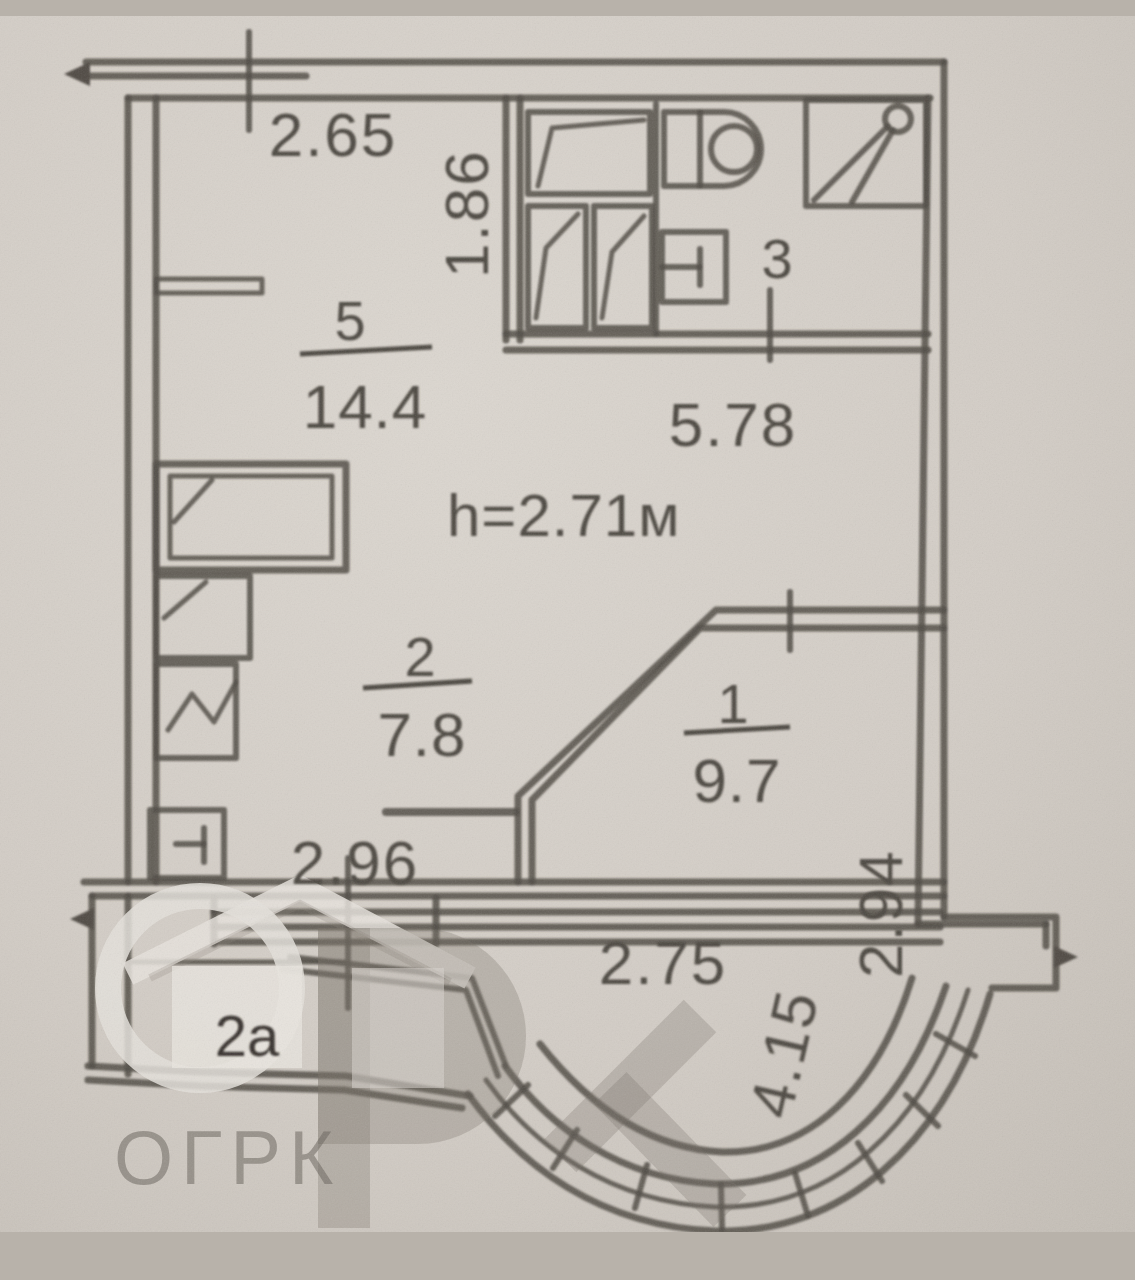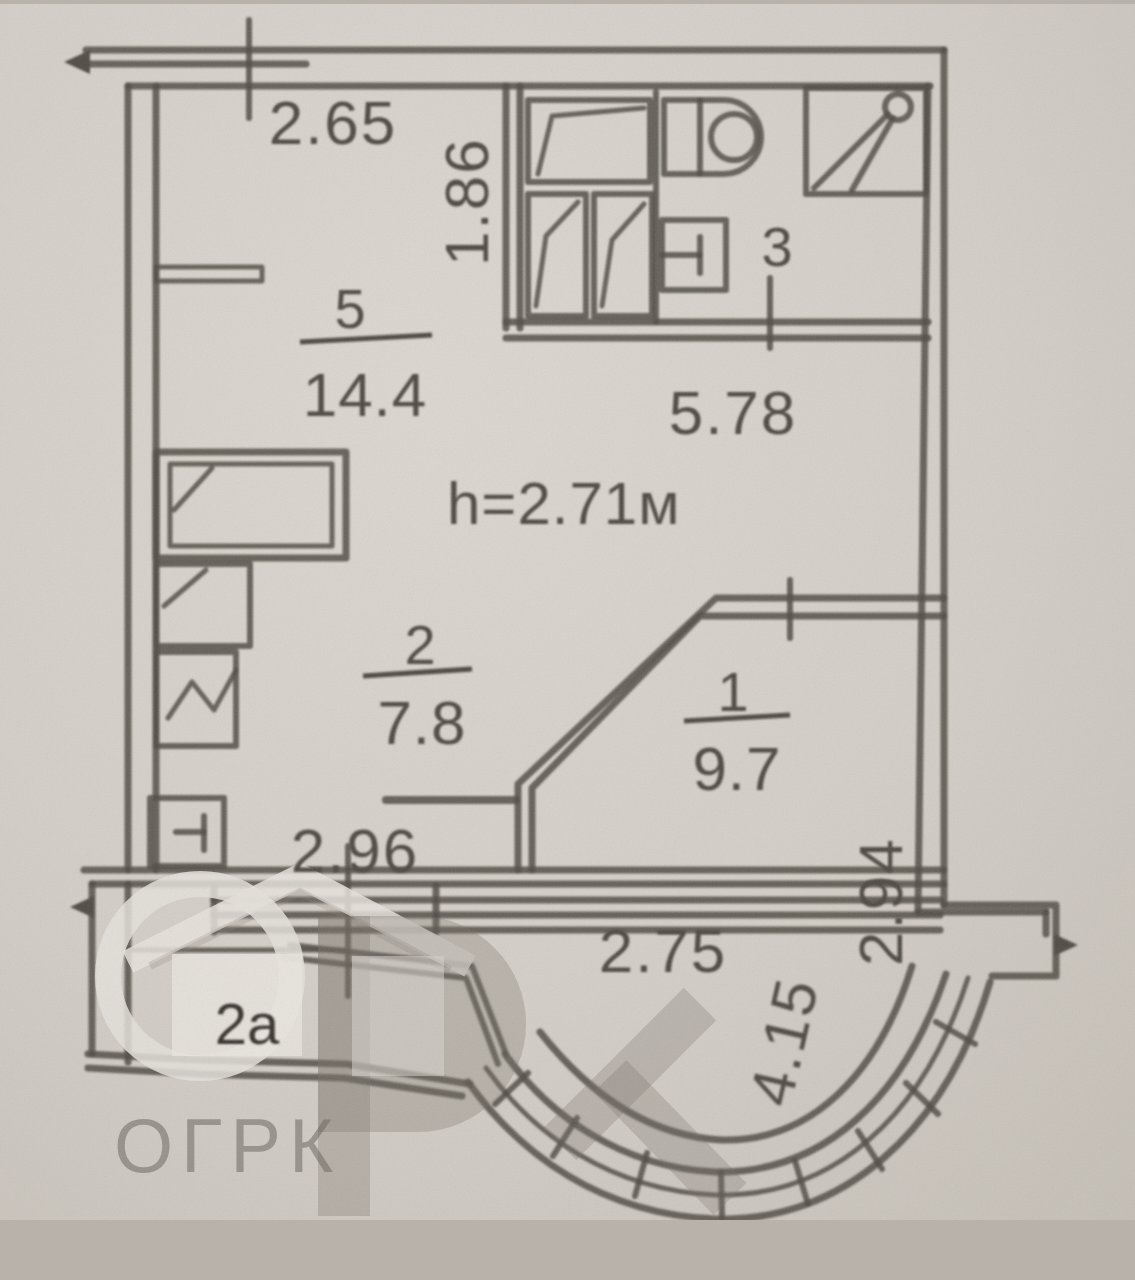--- a/index.html
+++ b/index.html
@@ -1,16 +1,16 @@
 <!DOCTYPE html>
 <html><head>
 <meta charset="utf-8">
 <style>
   html,body{margin:0;padding:0;background:#b8b2aa;}
-  .page{position:relative;width:1135px;height:1216px;margin:4px auto;overflow:hidden;
+  .page{position:relative;width:1135px;height:1216px;margin:16px auto;overflow:hidden;
         background:#d2ccc5;font-family:"Liberation Sans",sans-serif;}
   svg{display:block}
   text{font-family:"Liberation Sans",sans-serif;fill:#4e4942;}
   .dim{font-size:62px;letter-spacing:2px;}
   .area{font-size:62px;letter-spacing:1px;}
   .roomnum{font-size:56px;}
   .hnote{font-size:60px;letter-spacing:1px;}
   .wm-text{font-size:76px;letter-spacing:8px;fill:rgba(106,100,93,0.55);}
   .lbl2a{font-size:58px;fill:#37332d;}
 </style>

